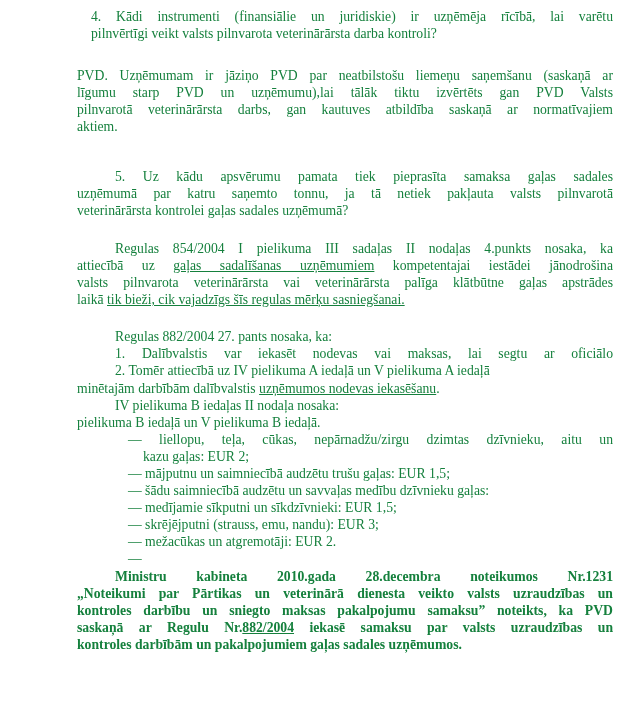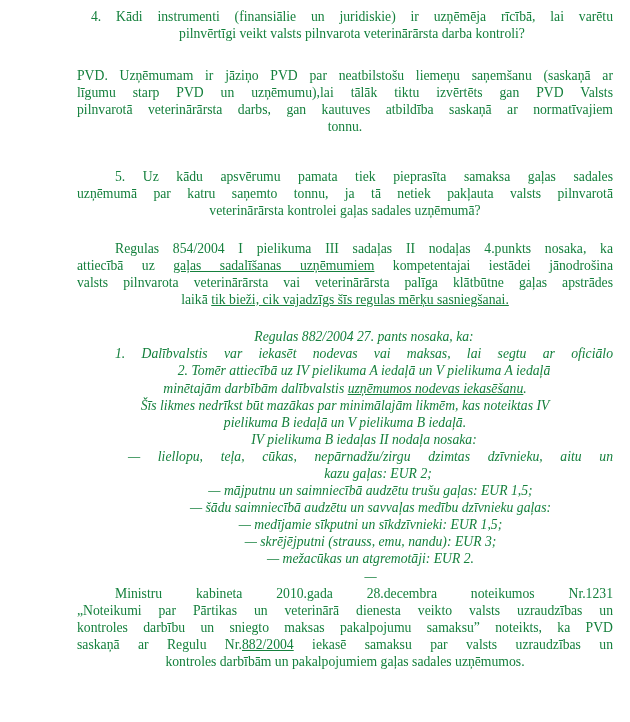--- a/index.html
+++ b/index.html
@@ -15,69 +15,68 @@
     background: #ffffff;
     padding: 8px 33px 0 61px;
     font-family: "Liberation Serif", "DejaVu Serif", serif;
     font-size: 13.7px;
     line-height: 17.1px;
     color: #15803d;
     overflow: hidden;
     margin-left: 16px;
   }
   .block { margin: 0; }
-  .line { text-align: center; }
+  .line { text-align: left; }
   .line.j { text-align: justify; text-align-last: justify; }
   .line.ind { padding-left: 38px; }
   .line.dash { padding-left: 51px; }
   .line.dashw { padding-left: 66px; }
   .u { text-decoration: underline; }
 
   
   .block-question-4 { margin-left: 14px; }
   .block-answer-4 { margin-top: 25px; }
   .block-question-5 { margin-top: 32px; }
   .block-answer-5-regulation-854 { margin-top: 21px; }
-  .block-answer-5-regulation-882 { margin-top: 20px; font-style: italic; }
-  .block-answer-5-mk-noteikumi { margin-top: 0; }
+  .block-answer-5-regulation-882 { margin-top: 20px; }
+  .block-answer-5-mk-noteikumi { margin-top: 0; font-weight: bold; }
 </style>
 </head>
 <body>
 
 <div class="page">
   <div id="doc">
       <div class="block block-question-4">
         <div class="line j"><span>4. Kādi instrumenti (finansiālie un juridiskie) ir uzņēmēja rīcībā, lai varētu</span></div>
         <div class="line"><span>pilnvērtīgi veikt valsts pilnvarota veterinārārsta darba kontroli?</span></div>
       </div>
       <div class="block block-answer-4">
         <div class="line j"><span>PVD. Uzņēmumam ir jāziņo PVD par neatbilstošu liemeņu saņemšanu (saskaņā ar</span></div>
         <div class="line j"><span>līgumu starp PVD un uzņēmumu),lai tālāk tiktu izvērtēts gan PVD Valsts</span></div>
         <div class="line j"><span>pilnvarotā veterinārārsta darbs, gan kautuves atbildība saskaņā ar normatīvajiem</span></div>
-        <div class="line"><span>tonnu.</span></div>
+        <div class="line"><span>aktiem.</span></div>
       </div>
       <div class="block block-question-5">
         <div class="line j ind"><span>5. Uz kādu apsvērumu pamata tiek pieprasīta samaksa gaļas sadales</span></div>
         <div class="line j"><span>uzņēmumā par katru saņemto tonnu, ja tā netiek pakļauta valsts pilnvarotā</span></div>
         <div class="line"><span>veterinārārsta kontrolei gaļas sadales uzņēmumā?</span></div>
       </div>
       <div class="block block-answer-5-regulation-854">
         <div class="line j ind"><span>Regulas 854/2004 I pielikuma III sadaļas II nodaļas 4.punkts nosaka, ka</span></div>
         <div class="line j"><span>attiecībā uz </span><span class="u">gaļas sadalīšanas uzņēmumiem</span><span> kompetentajai iestādei jānodrošina</span></div>
         <div class="line j"><span>valsts pilnvarota veterinārārsta vai veterinārārsta palīga klātbūtne gaļas apstrādes</span></div>
         <div class="line"><span>laikā </span><span class="u">tik bieži, cik vajadzīgs šīs regulas mērķu sasniegšanai.</span></div>
       </div>
       <div class="block block-answer-5-regulation-882">
         <div class="line ind"><span>Regulas 882/2004 27. pants nosaka, ka:</span></div>
         <div class="line j ind"><span>1. Dalībvalstis var iekasēt nodevas vai maksas, lai segtu ar oficiālo</span></div>
         <div class="line ind"><span>2. Tomēr attiecībā uz IV pielikuma A iedaļā un V pielikuma A iedaļā</span></div>
         <div class="line"><span>minētajām darbībām dalībvalstis </span><span class="u">uzņēmumos nodevas iekasēšanu</span><span>.</span></div>
-        <div class="line"><span>Šīs likmes nedrīkst būt mazākas par minimālajām likmēm, kas noteiktas IV</span></div>
+        <div class="line ind"><span>IV pielikuma B iedaļas II nodaļa nosaka:</span></div>
         <div class="line"><span>pielikuma B iedaļā un V pielikuma B iedaļā.</span></div>
-        <div class="line ind"><span>IV pielikuma B iedaļas II nodaļa nosaka:</span></div>
         <div class="line j dash"><span>— liellopu, teļa, cūkas, nepārnadžu/zirgu dzimtas dzīvnieku, aitu un</span></div>
         <div class="line dashw"><span>kazu gaļas: EUR 2;</span></div>
         <div class="line dash"><span>— mājputnu un saimniecībā audzētu trušu gaļas: EUR 1,5;</span></div>
         <div class="line dash"><span>— šādu saimniecībā audzētu un savvaļas medību dzīvnieku gaļas:</span></div>
         <div class="line dash"><span>— medījamie sīkputni un sīkdzīvnieki: EUR 1,5;</span></div>
         <div class="line dash"><span>— skrējējputni (strauss, emu, nandu): EUR 3;</span></div>
         <div class="line dash"><span>— mežacūkas un atgremotāji: EUR 2.</span></div>
         <div class="line dash"><span>—</span></div>
       </div>
       <div class="block block-answer-5-mk-noteikumi">

